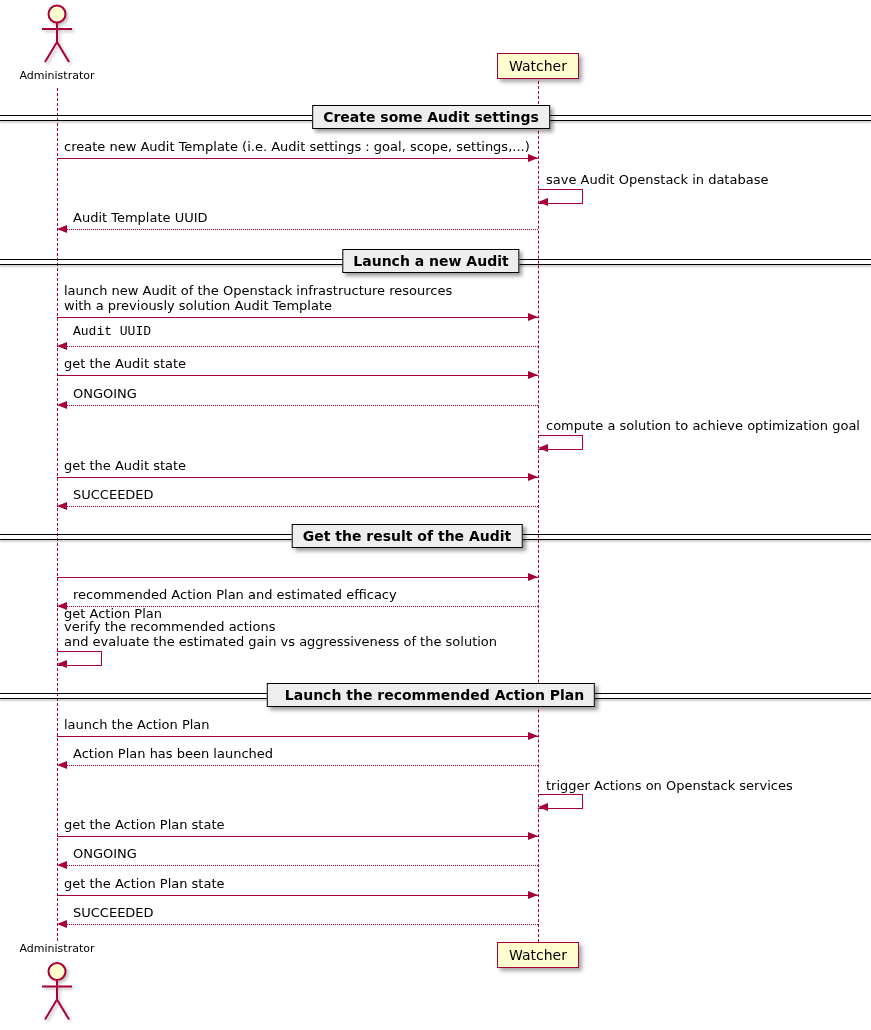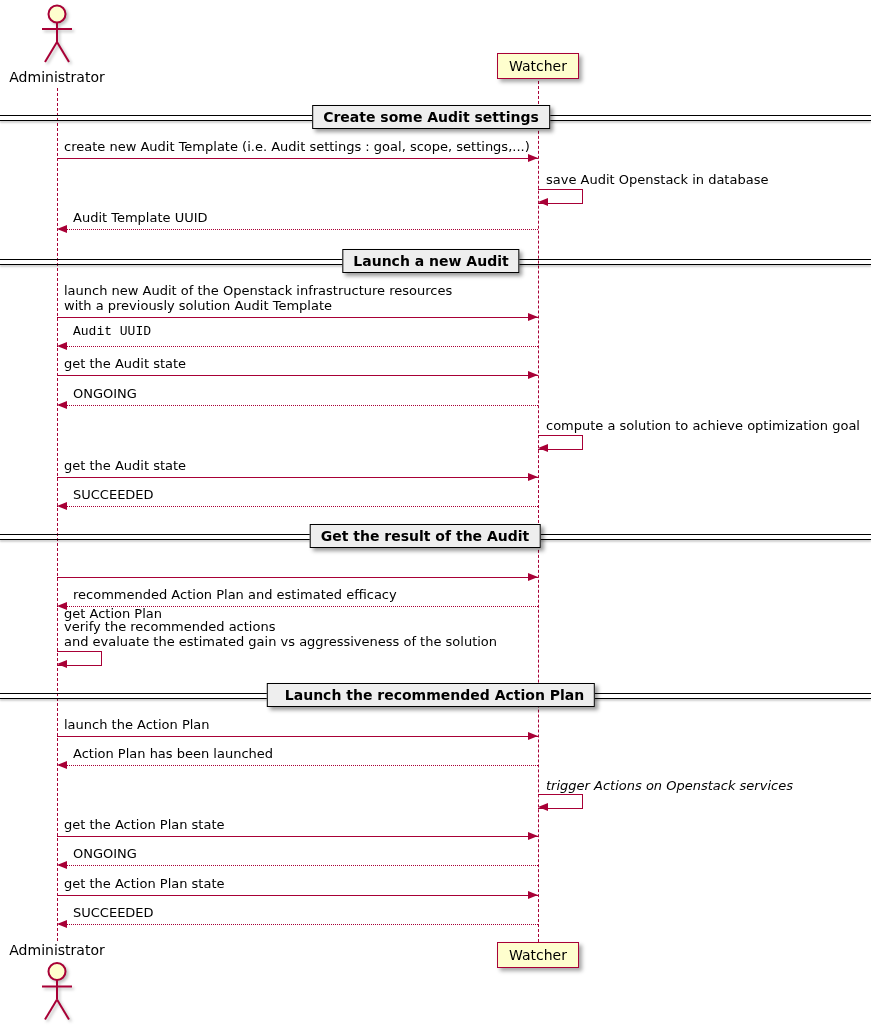--- a/index.html
+++ b/index.html
@@ -2,21 +2,21 @@
 <html><head>
 <meta charset="utf-8">
 <style>
   html,body{margin:0;padding:0;background:#ffffff;}
   #diagram{position:relative;width:871px;height:1030px;background:#ffffff;
     font-family:"DejaVu Sans","Liberation Sans",sans-serif;color:#000;overflow:hidden;}
   .lifeline{position:absolute;width:0;border-left:1px dashed #A80036;}
   .participant{position:absolute;transform:translateX(-50%);background:#FEFECE;
     border:1.5px solid #A80036;padding:4px 11px;font-size:14px;white-space:nowrap;
     box-shadow:3px 3px 4px rgba(0,0,0,0.35);}
-  .actor-label{position:absolute;transform:translateX(-50%);font-size:14px;white-space:nowrap;}
+  .actor-label{position:absolute;transform:translateX(-50%);font-size:11px;white-space:nowrap;}
   .actor-figure{position:absolute;filter:drop-shadow(2.5px 2.5px 1.5px rgba(0,0,0,0.25));}
   .divider-line{position:absolute;left:0;width:871px;height:4px;
     border-top:1.5px solid #000;border-bottom:1.5px solid #000;
     box-shadow:0 2px 2px rgba(0,0,0,0.18);}
   .divider-label{position:absolute;transform:translate(-50%,-50%);background:#EEEEEE;
     border:1.5px solid #000;padding:3px 10px;font-weight:bold;font-size:14px;
     white-space:nowrap;box-shadow:3px 3px 4px rgba(0,0,0,0.4);}
   .mtext{position:absolute;font-size:13px;line-height:15px;white-space:pre-line;}
   .mline{position:absolute;height:0;}
   .mline.solid{border-top:1px solid #A80036;}
@@ -106,21 +106,21 @@
     <div class="arr right" style="left:528px;top:473px;"></div>
   </div>
 
   <div>
     <div class="mtext" style="left:73px;top:487px;">SUCCEEDED</div>
     <div class="mline dotted" style="left:57px;top:506px;width:481px;"></div>
     <div class="arr left" style="left:57px;top:502px;"></div>
   </div>
 
   <div class="divider-line" style="top:534px;"></div>
-  <div class="divider-label" style="left:425px;top:536px;text-align:center;">Get the result of the Audit</div>
+  <div class="divider-label" style="left:407px;top:536px;text-align:center;">Get the result of the Audit</div>
 
   <div>
     <div class="mtext" style="left:64px;top:558px;margin-top:48px;">get Action Plan</div>
     <div class="mline solid" style="left:57px;top:577px;width:481px;"></div>
     <div class="arr right" style="left:528px;top:573px;"></div>
   </div>
 
   <div>
     <div class="mtext" style="left:73px;top:587px;">recommended Action Plan and estimated efficacy</div>
     <div class="mline dotted" style="left:57px;top:606px;width:481px;"></div>
@@ -143,21 +143,21 @@
     <div class="arr right" style="left:528px;top:732px;"></div>
   </div>
 
   <div>
     <div class="mtext" style="left:73px;top:746px;">Action Plan has been launched</div>
     <div class="mline dotted" style="left:57px;top:765px;width:481px;"></div>
     <div class="arr left" style="left:57px;top:761px;"></div>
   </div>
 
   <div>
-    <div class="mtext" style="left:546px;top:778px;font-style:italic;">trigger Actions on Openstack services</div>
+    <div class="mtext" style="left:546px;top:778px;">trigger Actions on Openstack services</div>
     <div class="selfloop" style="left:538px;top:794px;"></div>
     <div class="arr left" style="left:538px;top:803px;"></div>
   </div>
 
   <div>
     <div class="mtext" style="left:64px;top:817px;">get the Action Plan state</div>
     <div class="mline solid" style="left:57px;top:836px;width:481px;"></div>
     <div class="arr right" style="left:528px;top:832px;"></div>
   </div>
 

